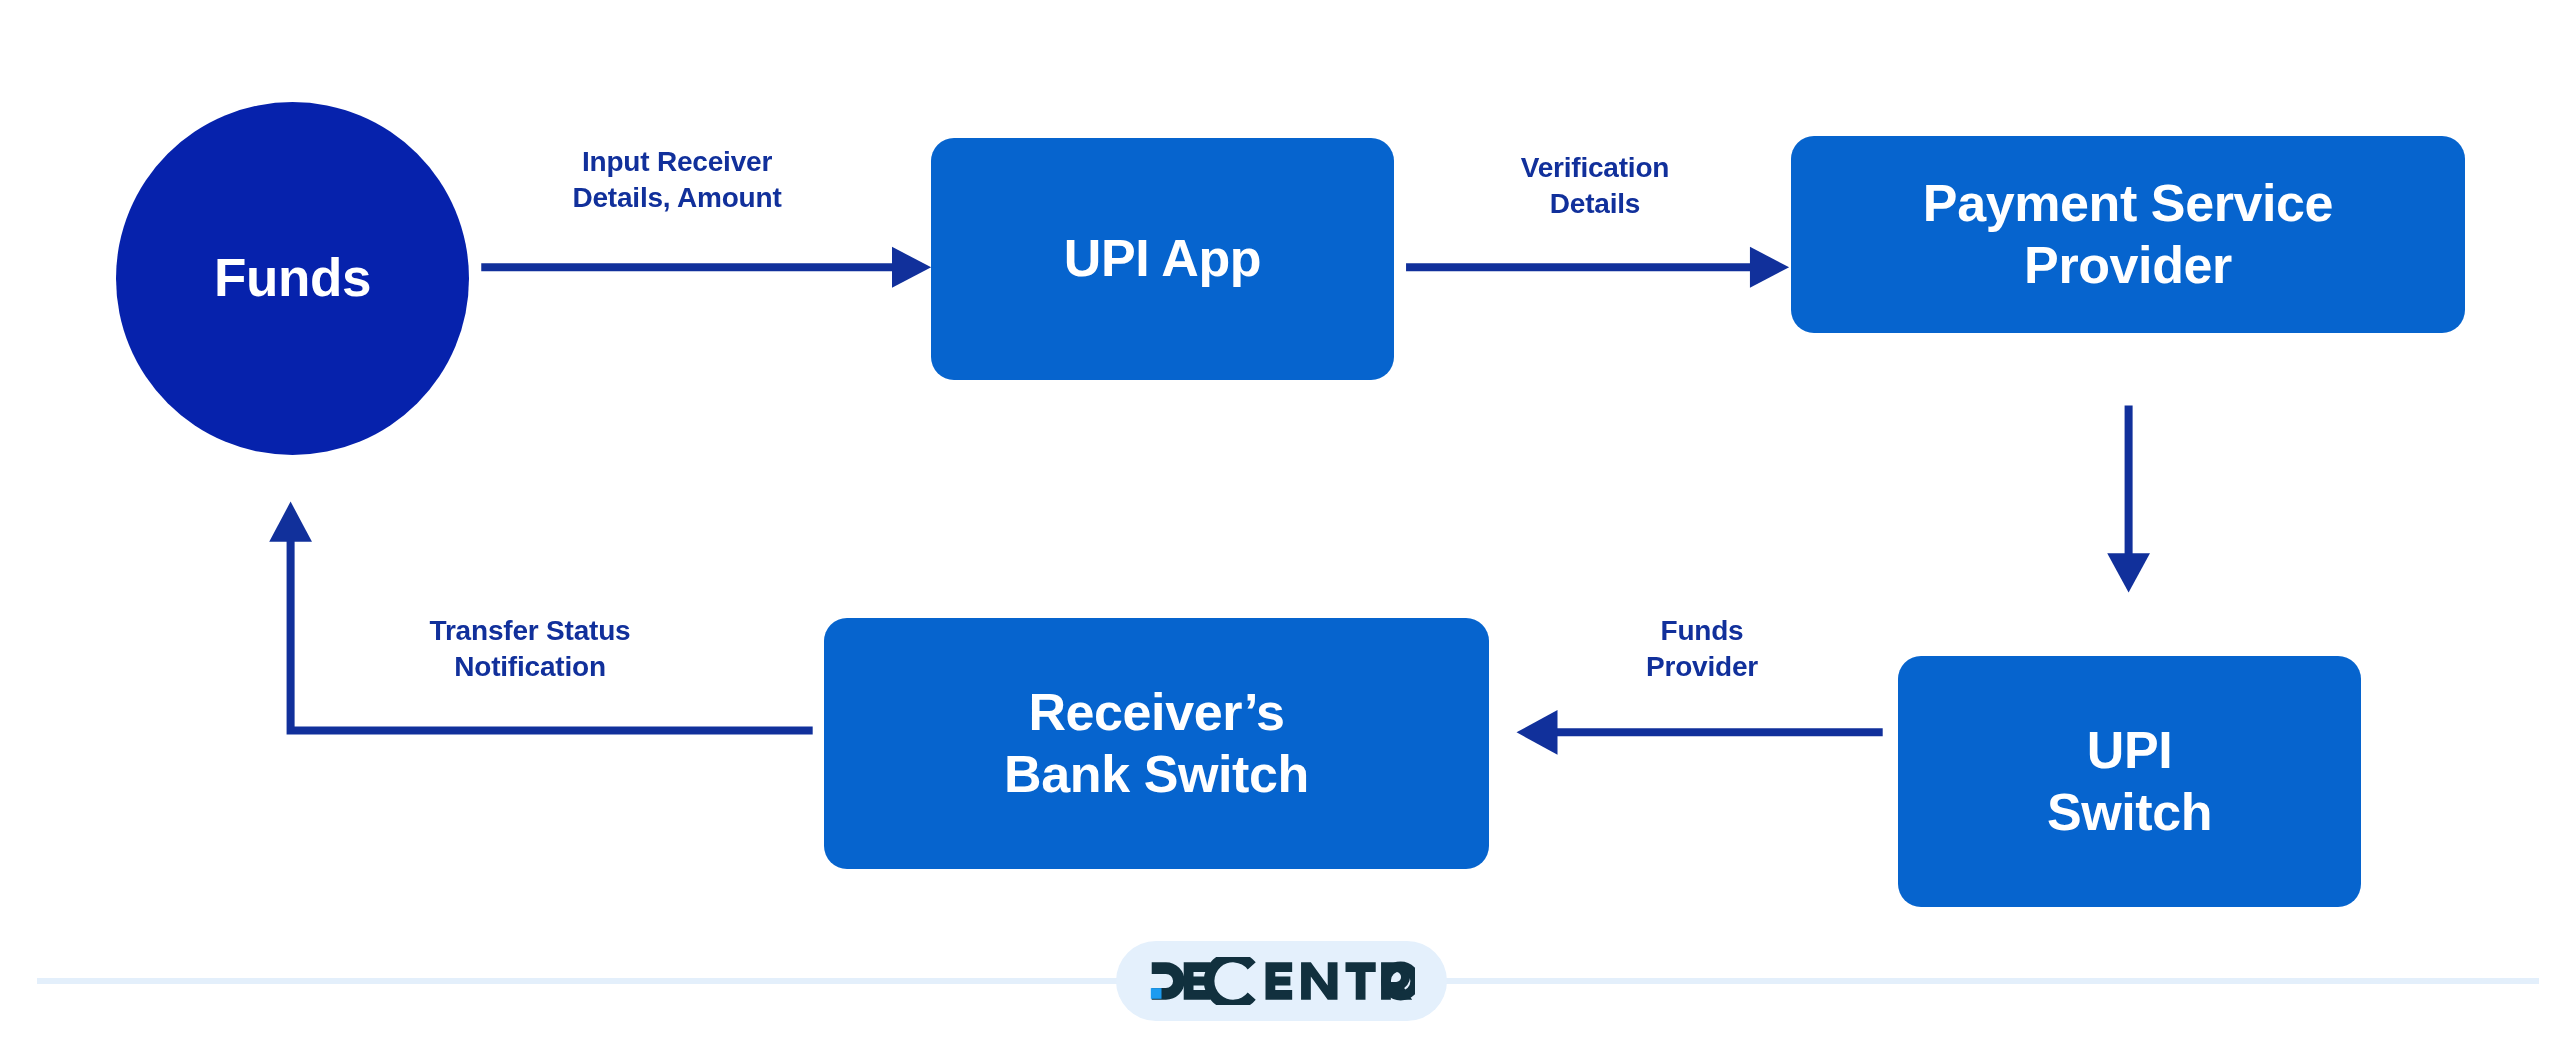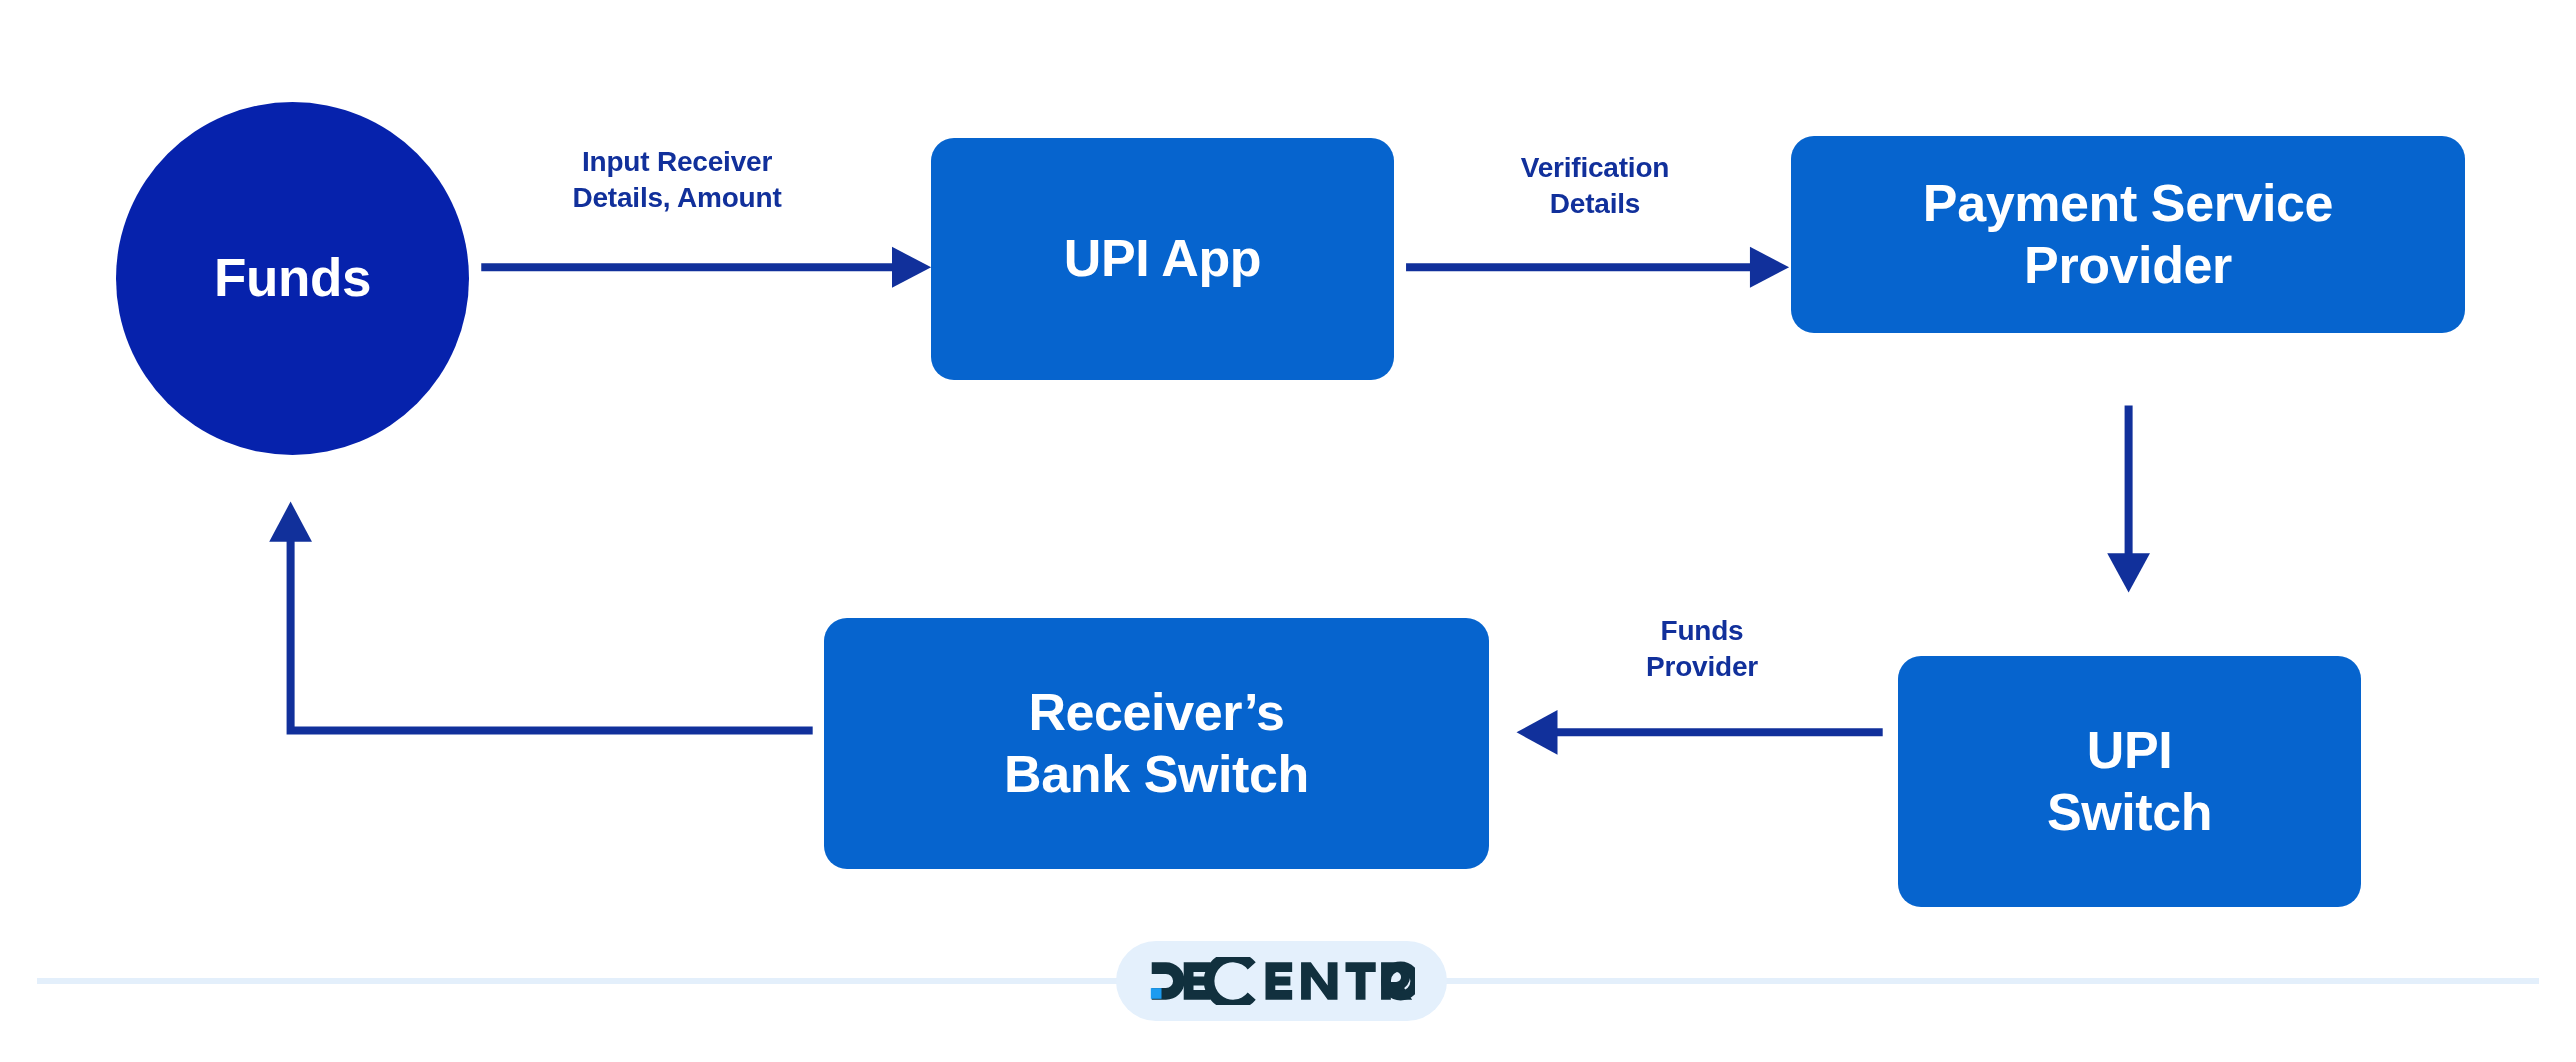--- a/index.html
+++ b/index.html
@@ -146,20 +146,22 @@
 
   <div class="edge-label" id="label-input-receiver">Input Receiver
 Details, Amount</div>
 
   <div class="edge-label" id="label-verification">Verification
 Details</div>
 
   <div class="edge-label" id="label-funds-received">Funds
 Provider</div>
 
+  <div class="edge-label" id="label-transfer-status">Transfer Status
+Notification</div>
 
   <div id="footer-divider"></div>
 
   <div id="brand-logo">
     <svg id="brand-mark" width="267" height="48" viewBox="0 0 300 54">
 
       <path d="M4 6 h16 a21 21 0 0 1 0 42 H4 v-13 h16 a8 8 0 0 0 0 -16 H4 Z" fill="#11303E"></path>
       <rect x="4" y="21" width="11" height="11" fill="#11303E" opacity="0"></rect>
       <rect x="3" y="35" width="12" height="12" fill="#1C9BF0"></rect>
 

